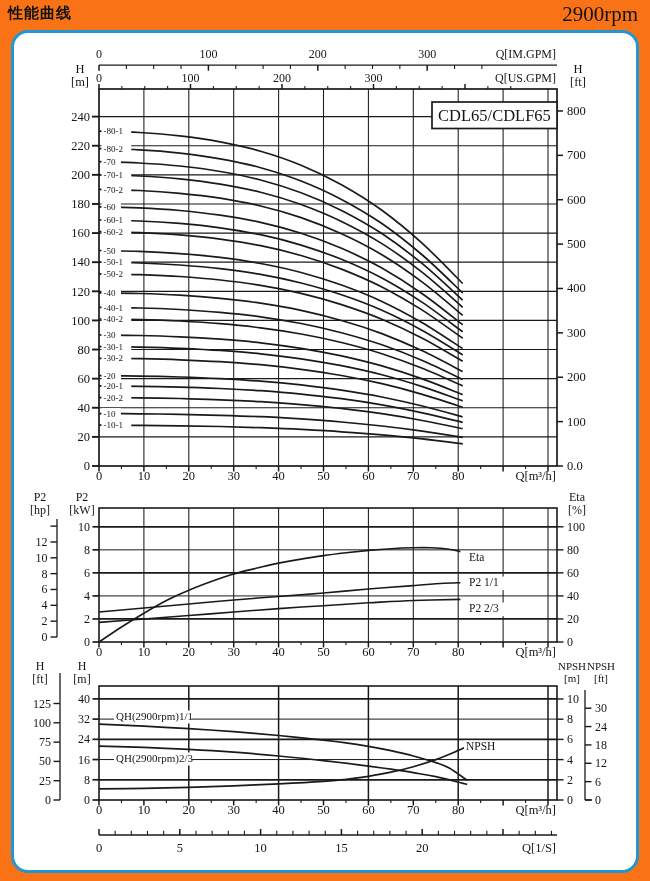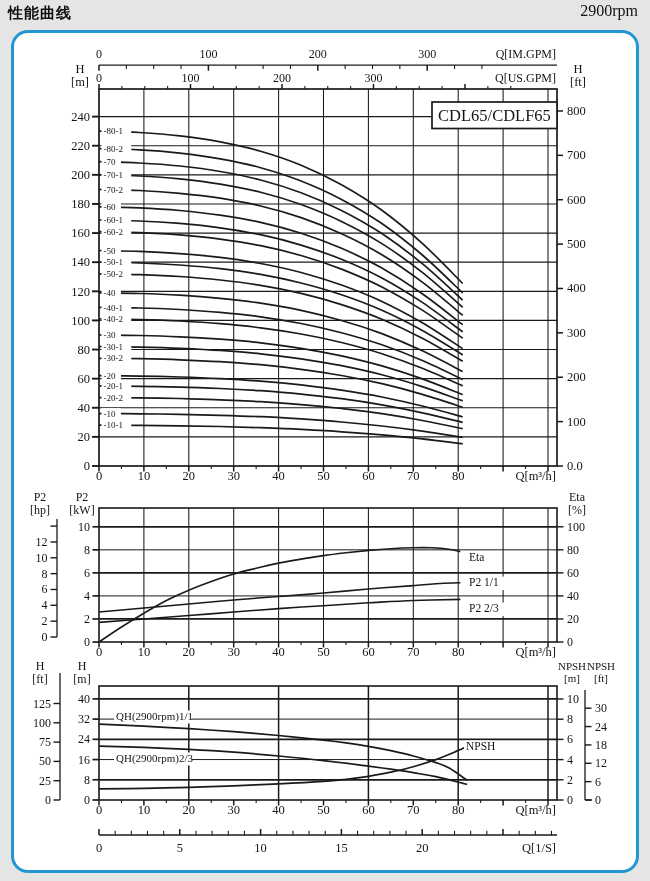--- a/index.html
+++ b/index.html
@@ -1,20 +1,20 @@
 <!DOCTYPE html>
 <html><head>
 <meta charset="utf-8">
 <style>
   html,body{margin:0;padding:0;background:#fff;}
-  .page{position:relative;width:650px;height:881px;background:#e5e5e5;overflow:hidden;
+  .page{position:relative;width:650px;height:881px;background:#f97316;overflow:hidden;
         font-family:"Liberation Serif","DejaVu Serif",serif;}
   .hdr-title{position:absolute;left:8px;top:4px;font-family:"DejaVu Sans","Liberation Sans",sans-serif;
         font-weight:bold;font-size:15px;color:#111;letter-spacing:1px;}
-  .hdr-rpm{position:absolute;right:12px;top:2px;font-size:16px;color:#111;}
+  .hdr-rpm{position:absolute;right:12px;top:2px;font-size:21px;color:#111;}
   .panel{position:absolute;left:11px;top:30px;width:628px;height:843px;box-sizing:border-box;
         border:3px solid #2196d3;border-radius:17px;background:#fff;}
   svg{position:absolute;left:0;top:0;}
   svg text{font-family:"Liberation Serif","DejaVu Serif",serif;fill:#151515;}
 </style>
 </head>
 <body>
 
 <div class="page">
   <span class="hdr-title">性能曲线</span>

